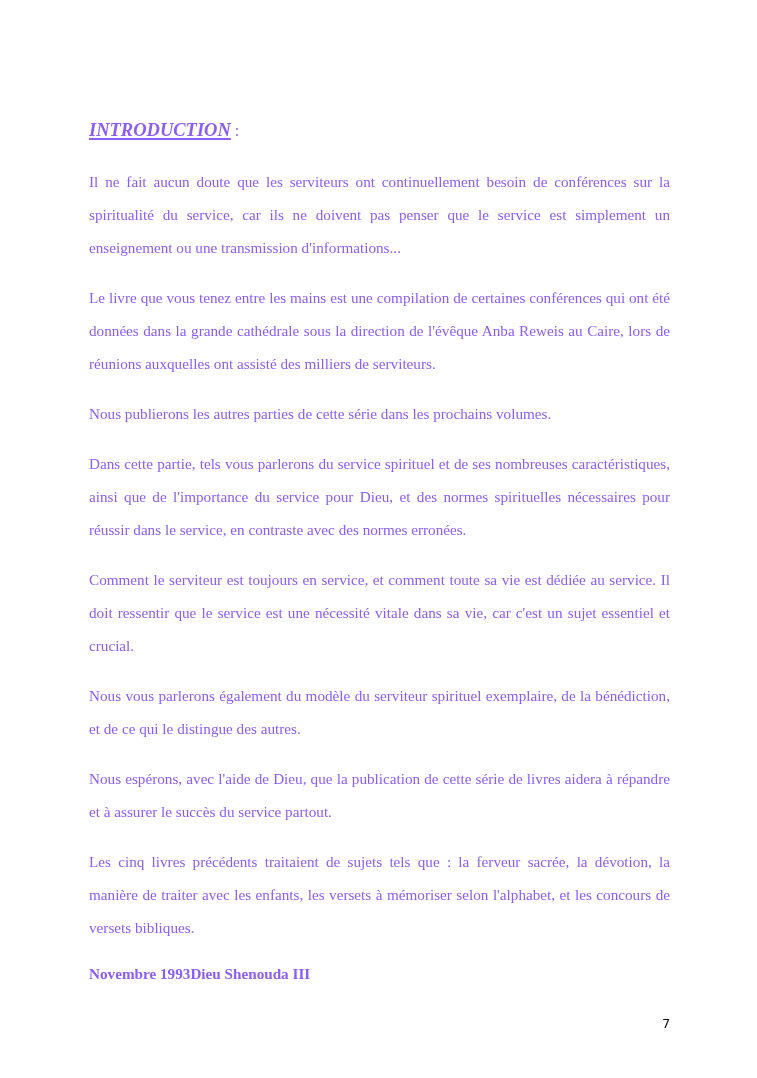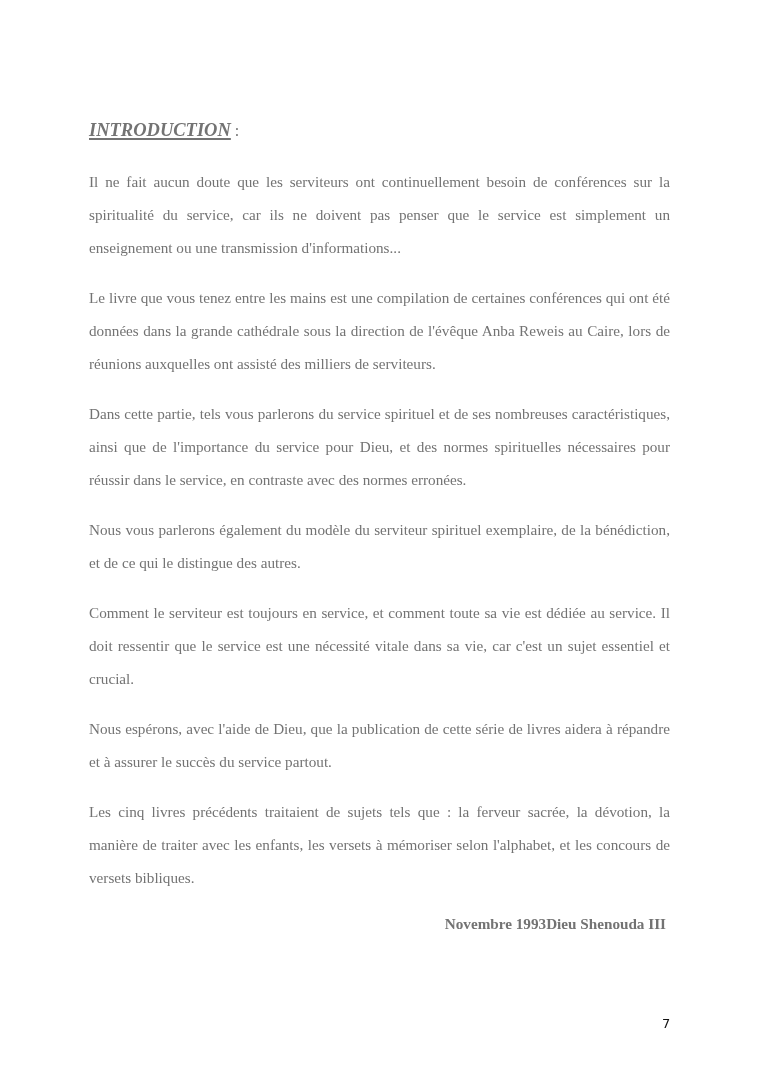--- a/index.html
+++ b/index.html
@@ -20,21 +20,21 @@
       height: 1078px;
       background: #ffffff;
     }
     .content {
       position: absolute;
       left: 89px;
       top: 117px;
       width: 581px;
       font-family: "Liberation Serif", "DejaVu Serif", serif;
       font-size: 15.2px;
-      color: #737373;
+      color: #8b5cf6;
     }
     .heading {
       margin: 0 0 21px 0;
       font-size: 18.5px;
       line-height: 26px;
       font-weight: normal;
     }
     .heading .title {
       font-weight: bold;
       font-style: italic;
@@ -46,21 +46,21 @@
       font-size: 16px;
     }
     .para {
       margin: 0 0 17px 0;
       line-height: 33px;
       text-align: justify;
       text-align-last: left;
     }
     .signature {
       display: flex;
-      justify-content: flex-end;
+      justify-content: flex-start;
       font-weight: bold;
       font-size: 15.2px;
       line-height: 26px;
       margin-top: 16px;
       padding-right: 4px;
     }
     .page-number {
       position: absolute;
       left: 662px;
       top: 1016px;
@@ -71,23 +71,24 @@
   </style>
 </head>
 <body>
 
 <div class="page">
   <div class="content">
     <h1 class="heading"><span class="title">INTRODUCTION</span><span class="colon"> :</span></h1>
 
     <p class="para">Il ne fait aucun doute que les serviteurs ont continuellement besoin de conférences sur la spiritualité du service, car ils ne doivent pas penser que le service est simplement un enseignement ou une transmission d'informations...</p>
     <p class="para">Le livre que vous tenez entre les mains est une compilation de certaines conférences qui ont été données dans la grande cathédrale sous la direction de l'évêque Anba Reweis au Caire, lors de réunions auxquelles ont assisté des milliers de serviteurs.</p>
+    <p class="para">Nous publierons les autres parties de cette série dans les prochains volumes.</p>
     <p class="para">Dans cette partie, tels vous parlerons du service spirituel et de ses nombreuses caractéristiques, ainsi que de l'importance du service pour Dieu, et des normes spirituelles nécessaires pour réussir dans le service, en contraste avec des normes erronées.</p>
+    <p class="para">Comment le serviteur est toujours en service, et comment toute sa vie est dédiée au service. Il doit ressentir que le service est une nécessité vitale dans sa vie, car c'est un sujet essentiel et crucial.</p>
     <p class="para">Nous vous parlerons également du modèle du serviteur spirituel exemplaire, de la bénédiction, et de ce qui le distingue des autres.</p>
-    <p class="para">Comment le serviteur est toujours en service, et comment toute sa vie est dédiée au service. Il doit ressentir que le service est une nécessité vitale dans sa vie, car c'est un sujet essentiel et crucial.</p>
     <p class="para">Nous espérons, avec l'aide de Dieu, que la publication de cette série de livres aidera à répandre et à assurer le succès du service partout.</p>
     <p class="para">Les cinq livres précédents traitaient de sujets tels que : la ferveur sacrée, la dévotion, la manière de traiter avec les enfants, les versets à mémoriser selon l'alphabet, et les concours de versets bibliques.</p>
 
     <div class="signature">
       <span>Novembre 1993</span>
       <span>Dieu Shenouda III</span>
     </div>
   </div>
 
   <div class="page-number">7</div>

